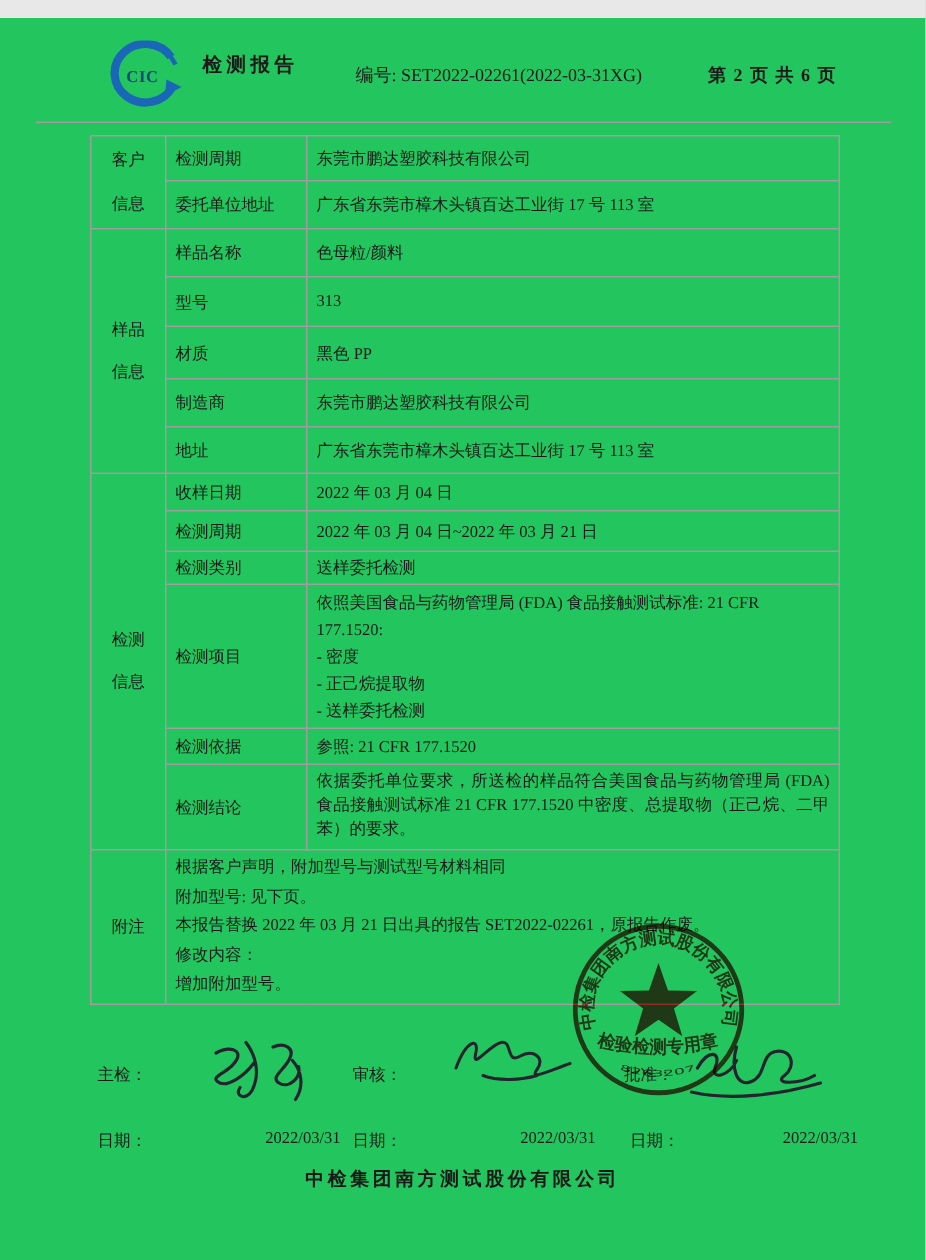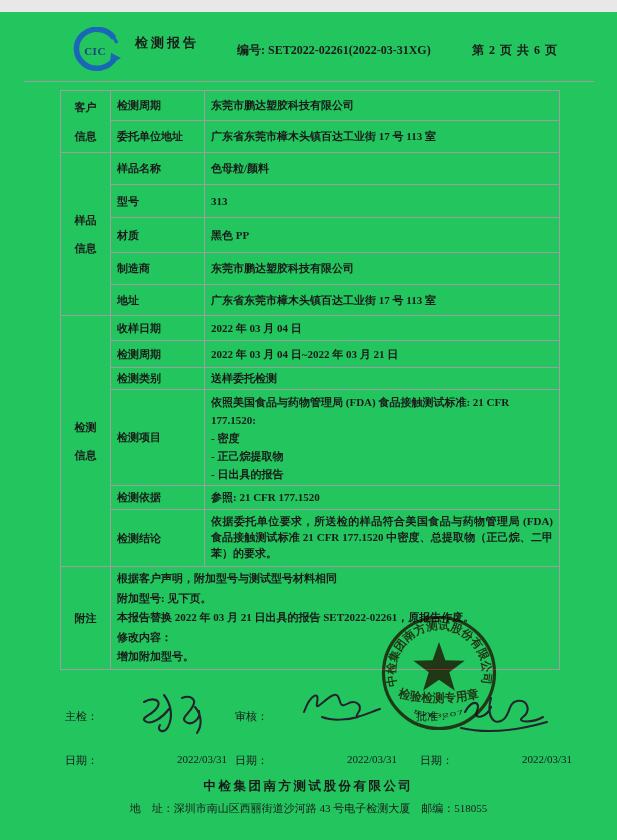--- a/index.html
+++ b/index.html
@@ -1,26 +1,26 @@
 <!DOCTYPE html>
 <html><head>
 <meta charset="utf-8">
 <style>
   html,body{margin:0;padding:0;background:#e8e8e8;}
   .page{position:relative;width:617px;height:840px;background:#22c55e;margin:12px auto;
         font-family:"Liberation Serif","DejaVu Serif",serif;color:#1a1a1a;overflow:hidden;}
   
   .hdr-title{position:absolute;left:135px;top:22px;font-size:13px;font-weight:bold;letter-spacing:3px;}
-  .hdr-no{position:absolute;left:237px;top:30px;font-size:12px;font-weight:bold;}
+  .hdr-no{position:absolute;left:237px;top:30px;font-size:12px;font-weight:normal;}
   .hdr-page{position:absolute;left:472px;top:30px;font-size:12px;font-weight:bold;letter-spacing:1px;}
   .hdr-rule{position:absolute;left:24px;top:69px;width:570px;height:1px;background:#9e9e9e;}
   .logo{position:absolute;left:66px;top:15px;}
   
   table.rpt{position:absolute;left:60px;top:78px;width:499px;border-collapse:collapse;table-layout:fixed;}
-  table.rpt td{border:1px solid #9e9e9e;font-size:11px;vertical-align:middle;padding:2px 6px;font-weight:bold;}
+  table.rpt td{border:1px solid #9e9e9e;font-size:11px;vertical-align:middle;padding:2px 6px;}
   td.sec{text-align:center;padding:0;}
   td.sec .v{display:inline-block;width:24px;line-height:2.6;word-break:break-all;}
   td.sec .v1{width:auto;line-height:1;}
   td.fld{padding-left:8px;}
   td.val{padding-left:10px;padding-right:8px;}
   td.val.just{text-align:justify;line-height:1.45;padding-top:4px;padding-bottom:4px;}
   .mline div{line-height:18px;}
   .note div{line-height:19.5px;}
   
   .sig-label{position:absolute;font-size:11px;}
@@ -103,21 +103,21 @@
       <td class="fld">检测类别</td>
       <td class="val">送样委托检测</td>
     </tr>
     <tr style="height:96px">
       <td class="fld">检测项目</td>
       <td class="val mline">
         <div>依照美国食品与药物管理局 (FDA) 食品接触测试标准: 21 CFR</div>
         <div>177.1520:</div>
         <div>- 密度</div>
         <div>- 正己烷提取物</div>
-        <div>- 日出具的报告</div>
+        <div>- 送样委托检测</div>
       </td>
     </tr>
     <tr style="height:24px">
       <td class="fld">检测依据</td>
       <td class="val">参照: 21 CFR 177.1520</td>
     </tr>
     <tr style="height:45px">
       <td class="fld">检测结论</td>
       <td class="val just">依据委托单位要求，所送检的样品符合美国食品与药物管理局 (FDA) 食品接触测试标准 21 CFR 177.1520 中密度、总提取物（正己烷、二甲苯）的要求。</td>
     </tr>
@@ -169,17 +169,14 @@
     </text>
     <text font-size="12" fill="#e23b2e" font-weight="bold" font-family="Liberation Serif, DejaVu Serif, serif">
       <textPath href="#bannerPath" startOffset="0" textLength="82" lengthAdjust="spacingAndGlyphs">检验检测专用章</textPath>
     </text>
     <text font-size="5.5" fill="#e23b2e" font-family="DejaVu Sans, sans-serif">
       <textPath href="#serialPath" startOffset="0" textLength="52" lengthAdjust="spacingAndGlyphs">8263207</textPath>
     </text>
   </svg>
 
   <div class="ft-company">中检集团南方测试股份有限公司</div>
-  <div class="ft-line1">
-    <span>地　址：</span><span>深圳市南山区西丽街道沙河路 43 号电子检测大厦</span><span>　邮编：</span><span>518055</span>
-  </div>
 
 </div>
 
 </body></html>

